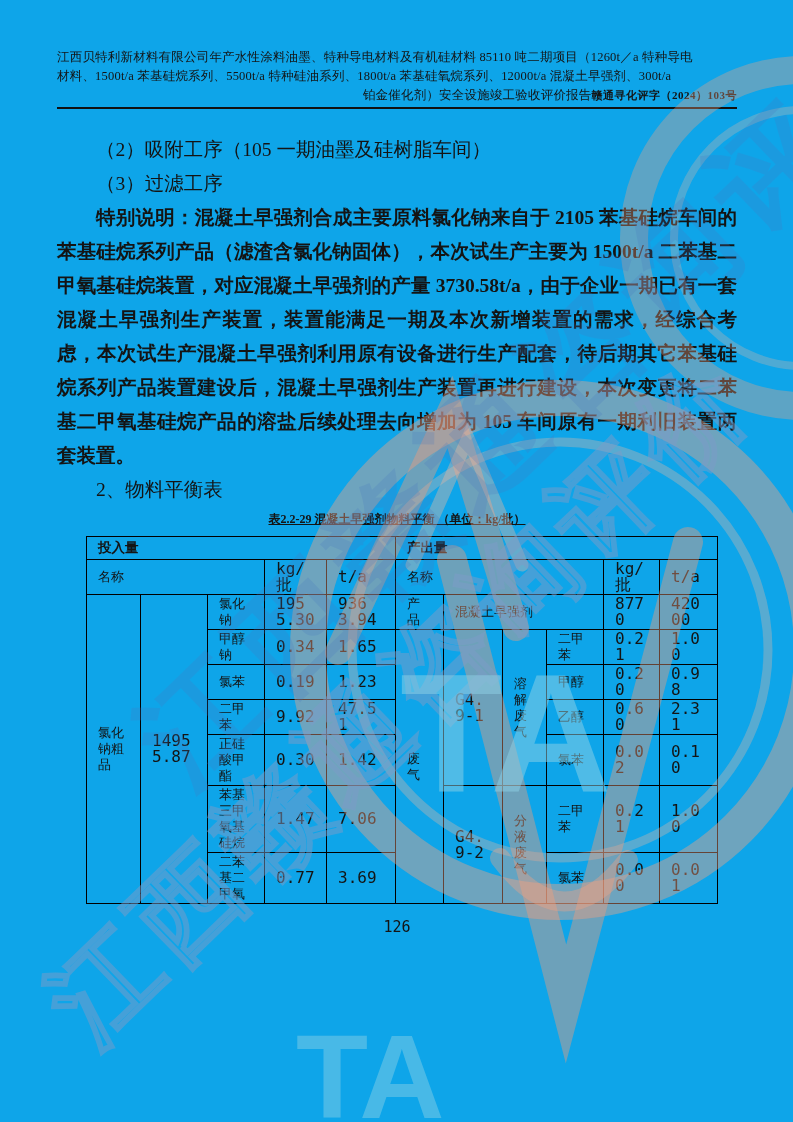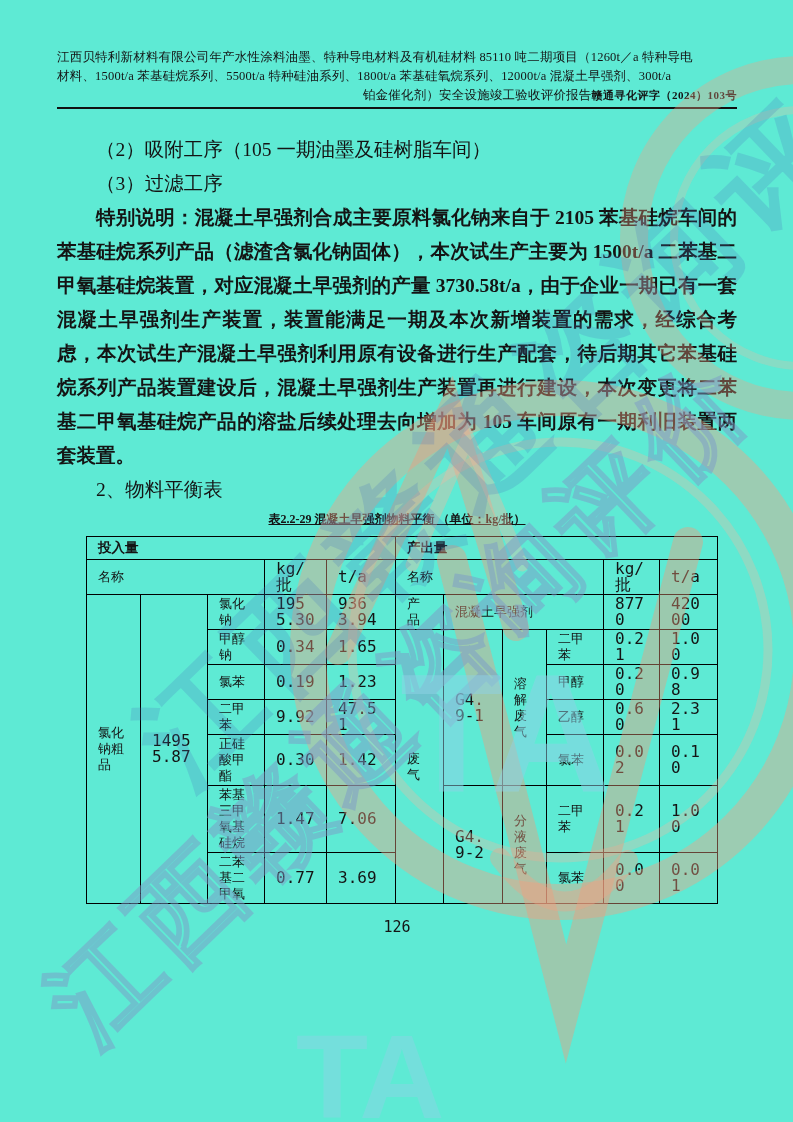--- a/index.html
+++ b/index.html
@@ -1,18 +1,18 @@
 <!DOCTYPE html>
 <html><head>
 <meta charset="utf-8">
 <style>
   html,body{margin:0;padding:0;background:#e8e8e8;}
   .page{
     width:793px;height:1122px;position:relative;margin:0 auto;
-    background:#5eead4;overflow:hidden;
+    background:#0ea5e9;overflow:hidden;
     font-family:"Liberation Serif","DejaVu Serif",serif;color:#141414;
   }
   .content{position:relative;z-index:1;padding:48px 56px 0 57px;}
   
   .hdr{font-size:12.5px;line-height:19px;letter-spacing:0.2px;}
   .hdr-line3{display:flex;justify-content:flex-end;align-items:baseline;}
   .doc-no{font-weight:bold;font-size:11px;letter-spacing:0.5px;}
   .hdr-rule{border-bottom:2.5px solid #111;margin-top:2px;}
   
   .body-text{margin-top:24px;font-size:19.5px;line-height:34px;text-align:justify;}

